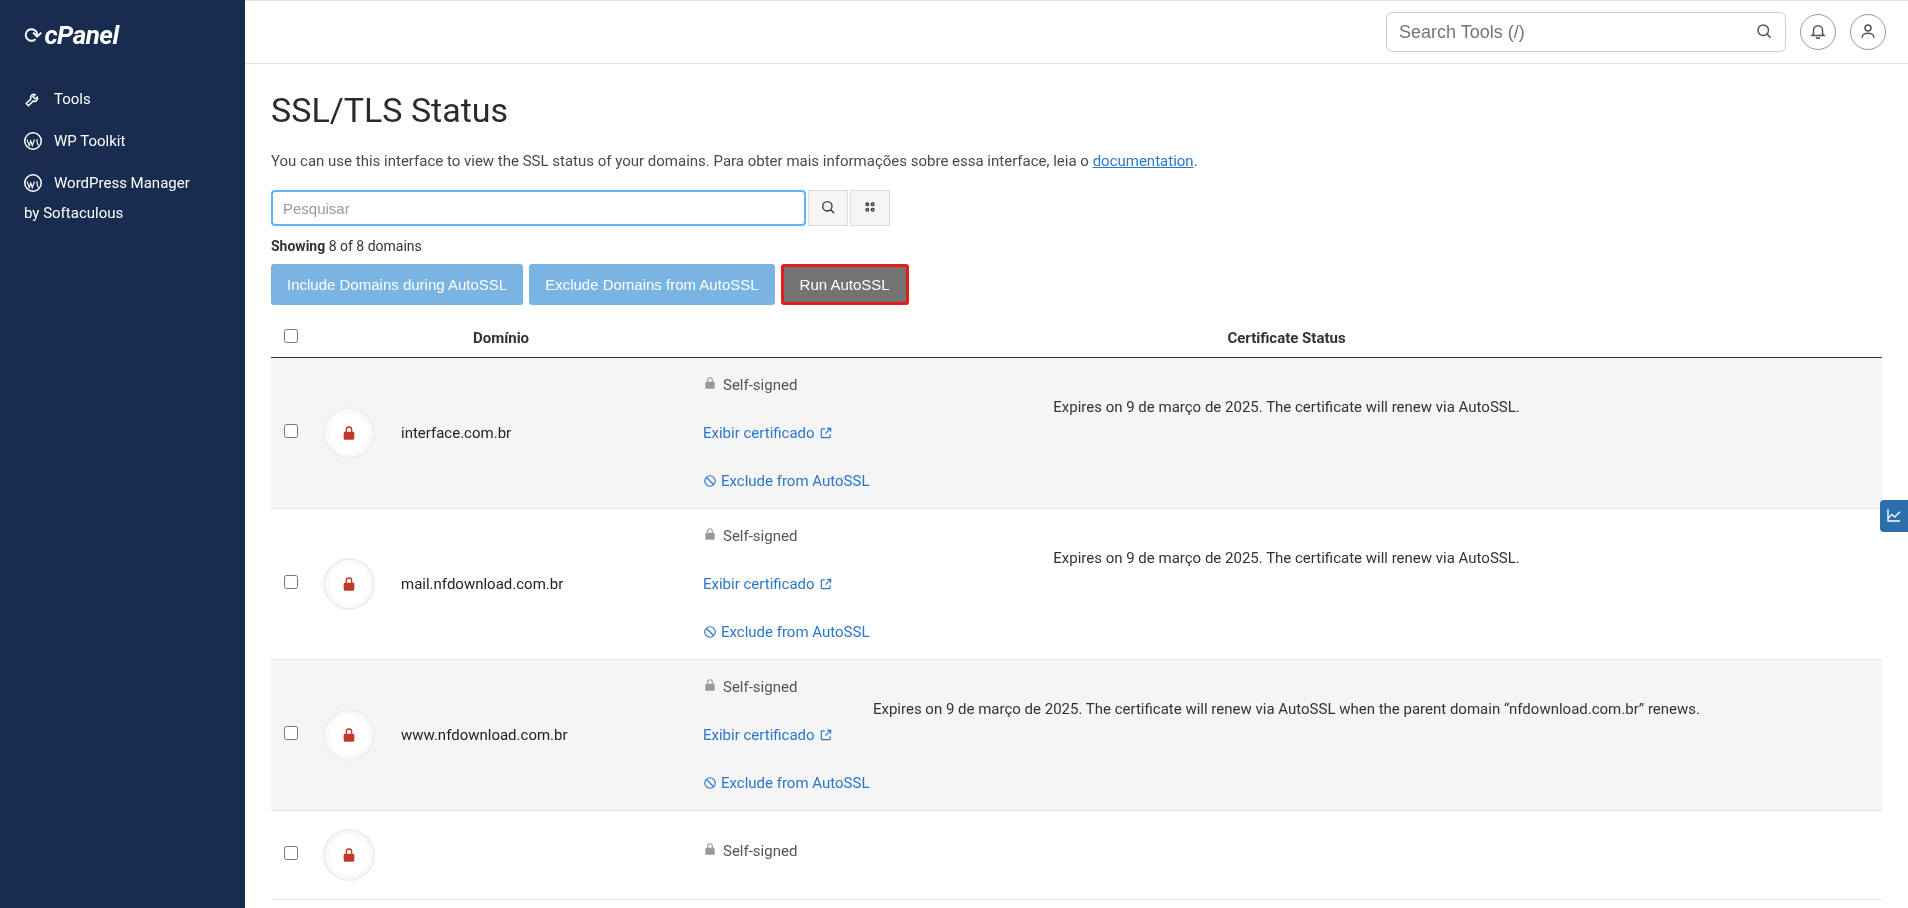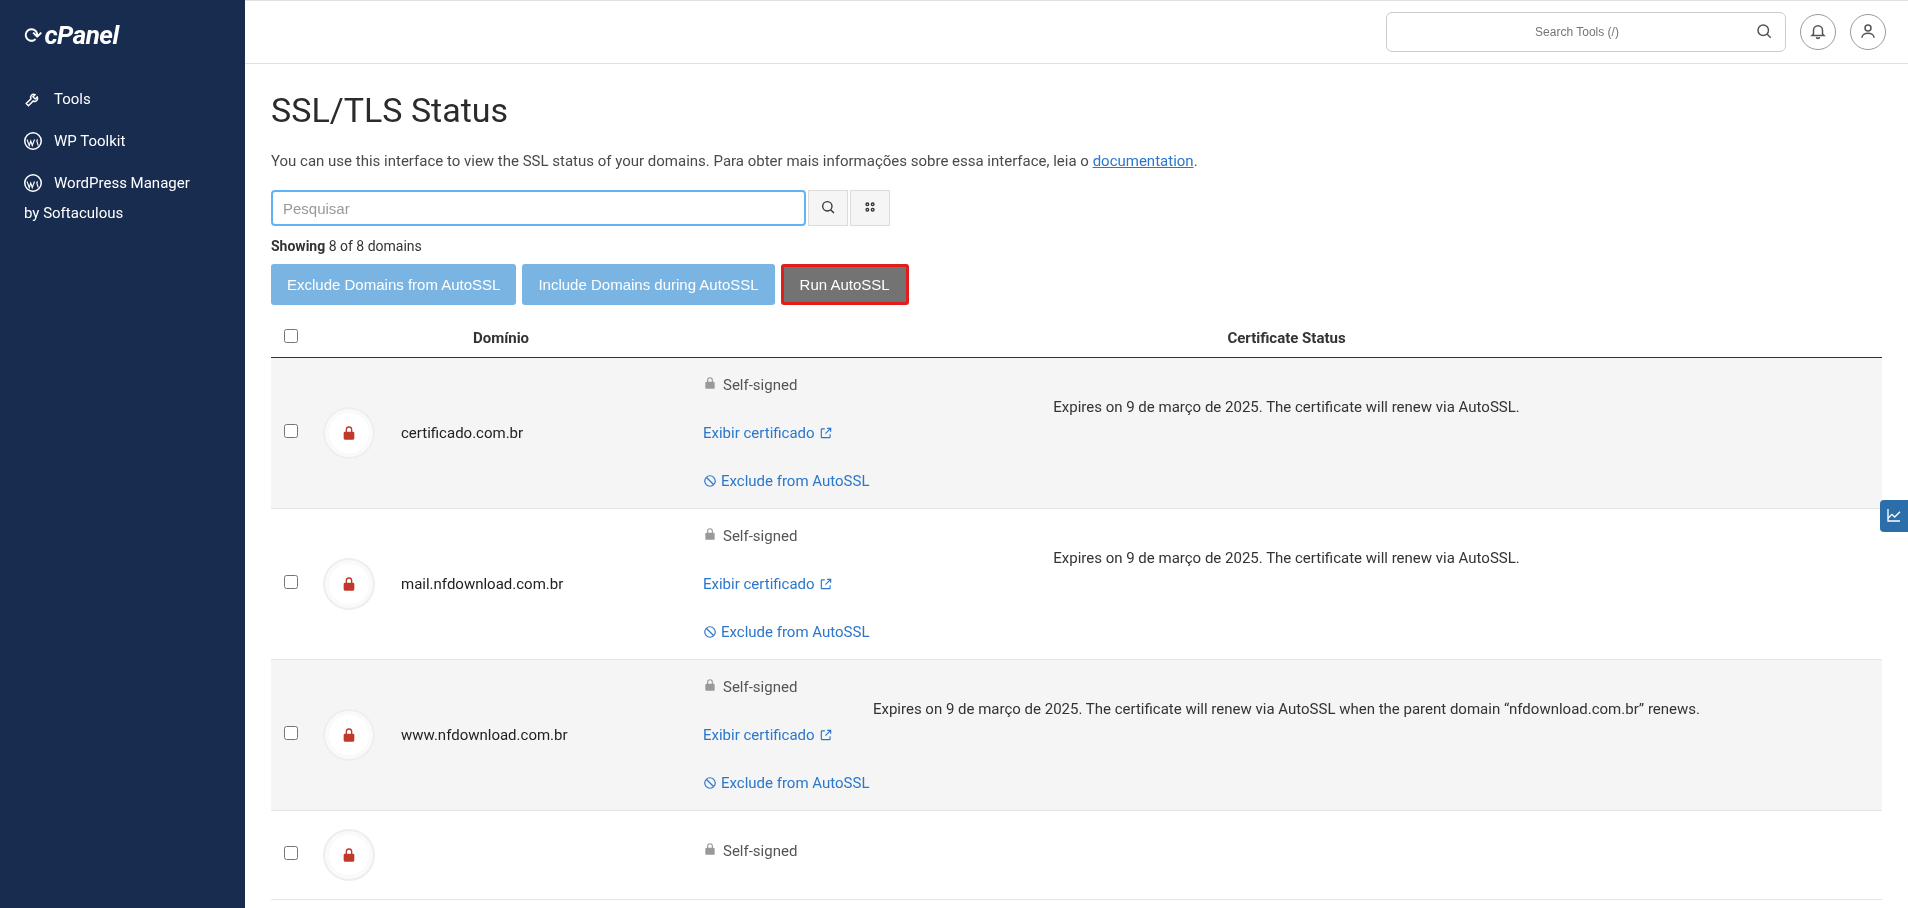--- a/index.html
+++ b/index.html
@@ -10,21 +10,21 @@
 .logo-text { font-style: italic; font-weight: 700; font-size: 26px; letter-spacing: -0.5px; }
 .nav { padding-top: 8px; }
 .nav-item { display: flex; align-items: center; padding: 12px 24px; color: #fff; font-size: 15px; cursor: pointer; gap: 12px; }
 .nav-item.multiline { display: block; padding-bottom: 16px; }
 .nav-item.multiline .line1 { display: flex; align-items: flex-start; gap: 12px; }
 .nav-item.multiline .line2 { padding-top: 12px; }
 .nav-icon { width: 18px; height: 18px; display: inline-flex; align-items: center; justify-content: center; }
 .main { flex: 1; display: flex; flex-direction: column; overflow: hidden; }
 .header { height: 64px; border-top: 1px solid #e0e0e0; border-bottom: 1px solid #e0e0e0; display: flex; align-items: center; justify-content: flex-end; padding: 0 22px; gap: 14px; }
 .search-box { display: flex; align-items: center; border: 1px solid #ccc; border-radius: 6px; height: 40px; width: 400px; padding: 0 12px; }
-.search-box input { border: none; outline: none; flex: 1; font-size: 12px; color: #666; text-align: center; }
+.search-box input { border: none; outline: none; flex: 1; font-size: 18px; color: #666; }
 .search-box .sicon { color: #666; }
 .circle-btn { width: 36px; height: 36px; border: 1px solid #999; border-radius: 50%; display: flex; align-items: center; justify-content: center; cursor: pointer; color: #555; background: #fff; }
 .content { flex: 1; overflow-y: auto; padding: 26px; }
 .page-title { font-size: 34px; font-weight: 400; color: #2b2b2b; margin-bottom: 22px; }
 .intro { font-size: 15px; color: #4a4a4a; margin-bottom: 20px; }
 .intro a { color: #2a77cc; text-decoration: underline; }
 .filter-row { display: flex; margin-bottom: 12px; }
 .filter-input { width: 535px; height: 36px; border: 2px solid #5fb3f6; border-radius: 4px; padding: 12px 10px; font-size: 15px; outline: none; background: #fff; }
 .filter-input::placeholder { color: #999; }
 .icon-btn { width: 40px; height: 36px; border: 1px solid #dcdcdc; background: #f5f5f5; margin-left: 2px; display: flex; align-items: center; justify-content: center; cursor: pointer; }
@@ -150,22 +150,22 @@
               </svg>
           </span>
         </button>
       </div>
 
       <div class="showing">
         <b>Showing</b><span> 8 of 8 domains</span>
       </div>
 
       <div class="btn-row">
+        <button class="btn">Include Domains during AutoSSL</button>
         <button class="btn">Exclude Domains from AutoSSL</button>
-        <button class="btn">Include Domains during AutoSSL</button>
         <button class="btn primary highlighted">Run AutoSSL</button>
       </div>
 
       <table class="table">
         <thead>
           <tr>
             <th><input type="checkbox" style=""></th>
             <th>Domínio</th>
             <th>Certificate Status</th>
           </tr>
@@ -173,21 +173,21 @@
         <tbody id="tbody">
             <tr>
     <td class="checkcell"><input type="checkbox" style=""></td>
     <td class="domaincell">
       <div class="domwrap">
         <div class="lock-badge">
                     <svg viewBox="0 0 24 24" fill="#c0392b">
                       <path d="M12 2a5 5 0 0 0-5 5v3H6a2 2 0 0 0-2 2v8a2 2 0 0 0 2 2h12a2 2 0 0 0 2-2v-8a2 2 0 0 0-2-2h-1V7a5 5 0 0 0-5-5zm-3 8V7a3 3 0 0 1 6 0v3H9z"></path>
                     </svg>
                   </div>
-        <span class="domname">certificado.com.br</span>
+        <span class="domname">interface.com.br</span>
       </div>
     </td>
     <td class="statuscell">
       <div class="status-line">
                   <span><svg viewBox="0 0 24 24" width="14" height="14" fill="#999">
                       <path d="M12 2a5 5 0 0 0-5 5v3H6a2 2 0 0 0-2 2v8a2 2 0 0 0 2 2h12a2 2 0 0 0 2-2v-8a2 2 0 0 0-2-2h-1V7a5 5 0 0 0-5-5zm-3 8V7a3 3 0 0 1 6 0v3H9z"></path>
                     </svg></span>
                   <span>Self-signed</span>
                 </div>
       <div class="expires">Expires on 9 de março de 2025. The certificate will renew via AutoSSL.</div>

